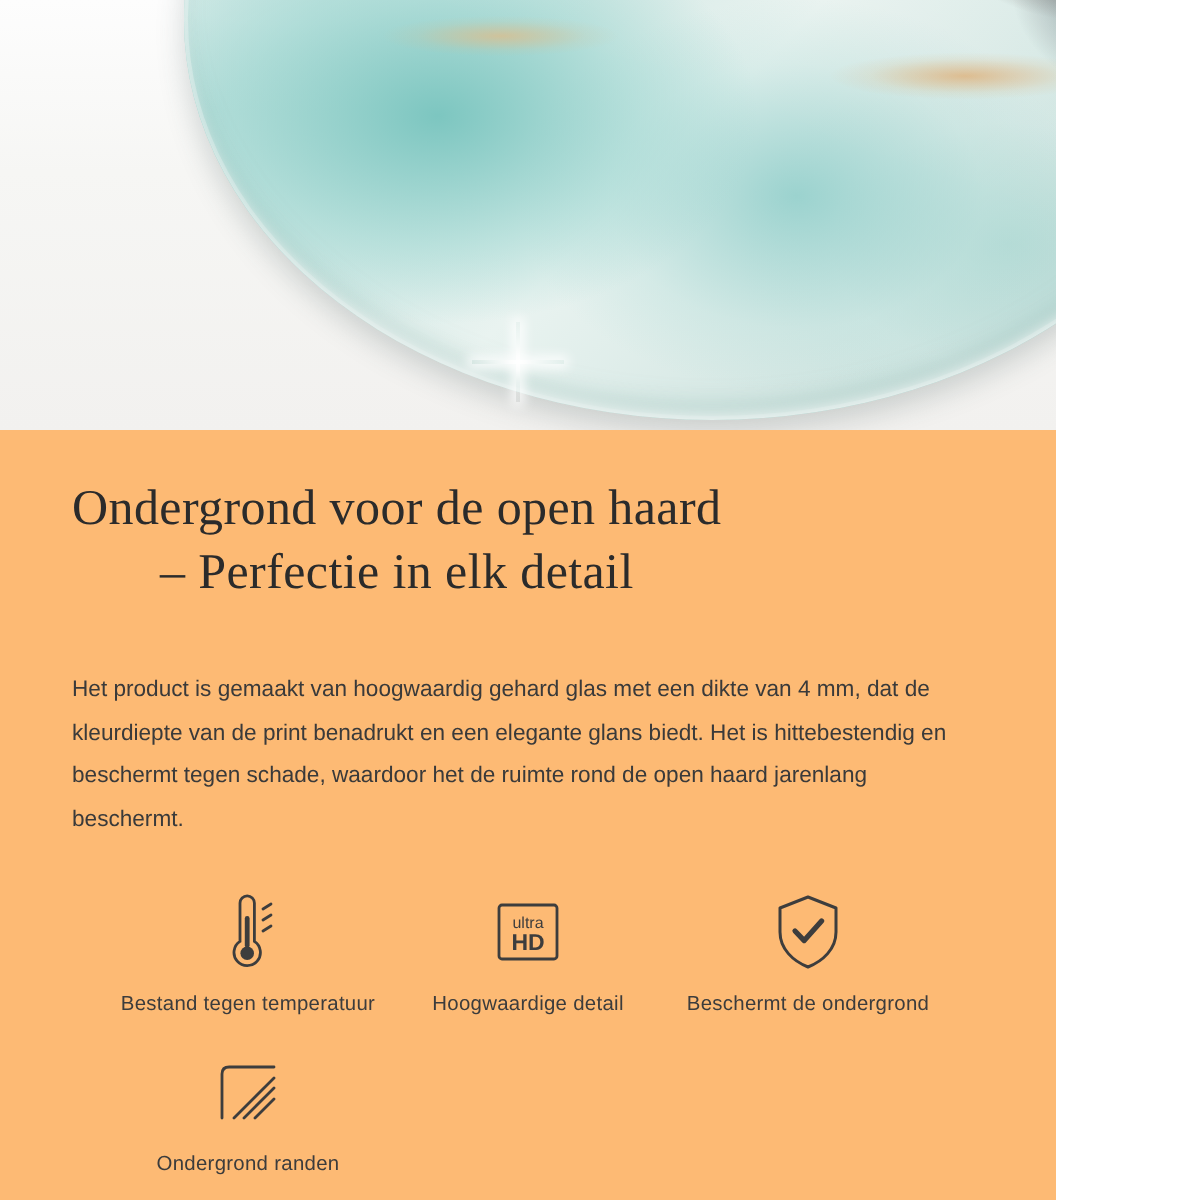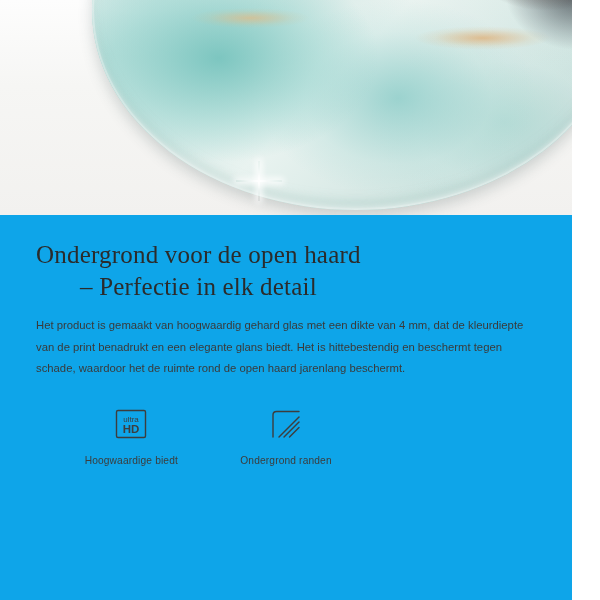--- a/index.html
+++ b/index.html
@@ -8,23 +8,23 @@
   }
   body {
     width: 600px;
     height: 600px;
     background: #ffffff;
     font-family: "Liberation Sans", sans-serif;
     overflow: hidden;
   }
   .page {
     position: relative;
-    width: 572px;
+    width: 528px;
     height: 600px;
-    background: #0ea5e9;
+    background: #fdba74;
     overflow: hidden;
   }
 
   
   .hero {
     position: relative;
     width: 600px;
     height: 215px;
     overflow: hidden;
     background: #f2f2f0;
@@ -123,21 +123,21 @@
     color: #2b2b2b;
     font-weight: 400;
     margin: 24px 0 0 0;
     letter-spacing: 0.2px;
   }
   .headline .line2 {
     display: block;
     margin-left: 44px;
   }
   .body-copy {
-    margin-top: 12px;
+    margin-top: 32px;
     font-size: 11.3px;
     line-height: 1.92;
     color: #3a3a3a;
     max-width: 530px;
   }
 
   
   .features {
     margin-top: 22px;
     display: grid;
@@ -184,32 +184,52 @@
   <div class="content">
     <h1 class="headline">
       <span>Ondergrond voor de open haard</span>
       <span class="line2">– Perfectie in elk detail</span>
     </h1>
 
     <p class="body-copy">Het product is gemaakt van hoogwaardig gehard glas met een dikte van 4 mm, dat de kleurdiepte van de print benadrukt en een elegante glans biedt. Het is hittebestendig en beschermt tegen schade, waardoor het de ruimte rond de open haard jarenlang beschermt.</p>
 
     <div class="features">
 
+      <div class="feature">
+        <div class="feature-icon">
+          <svg width="34" height="42" viewBox="0 0 34 42" fill="none" stroke="#3d3d3d" stroke-width="1.4" stroke-linecap="round">
+            <path d="M13 6.5a3.6 3.6 0 0 1 7.2 0v19.2a6.6 6.6 0 1 1-7.2 0z"></path>
+            <circle cx="16.6" cy="31.6" r="3.4" fill="#3d3d3d" stroke="none"></circle>
+            <rect x="15.4" y="13" width="2.4" height="16" rx="1.2" fill="#3d3d3d" stroke="none"></rect>
+            <path d="M24.5 9.5l4-2.5M24.5 15l4-2.5M24.5 20.5l4-2.5"></path>
+          </svg>
+        </div>
+        <div class="feature-label">Bestand tegen temperatuur</div>
+      </div>
 
       <div class="feature">
         <div class="feature-icon">
           <svg width="38" height="38" viewBox="0 0 38 38">
             <rect x="4.5" y="5.5" width="29" height="27" rx="1.5" fill="none" stroke="#3d3d3d" stroke-width="1.4"></rect>
             <text x="19" y="17" font-family="Liberation Sans, sans-serif" font-size="8" fill="#3d3d3d" text-anchor="middle">ultra</text>
             <text x="19" y="28" font-family="Liberation Sans, sans-serif" font-size="11.5" font-weight="bold" fill="#3d3d3d" text-anchor="middle">HD</text>
           </svg>
         </div>
-        <div class="feature-label">Hoogwaardige biedt</div>
-      </div>
-
+        <div class="feature-label">Hoogwaardige detail</div>
+      </div>
+
+      <div class="feature">
+        <div class="feature-icon">
+          <svg width="36" height="42" viewBox="0 0 36 42">
+            <path d="M18 3.5 L32 9 V21 C32 29.5 25.5 35.5 18 38.5 C10.5 35.5 4 29.5 4 21 V9 Z" fill="none" stroke="#3d3d3d" stroke-width="1.5" stroke-linejoin="round"></path>
+            <path d="M11.5 20.5 l4.6 4.8 L24.8 15.5" fill="none" stroke="#3d3d3d" stroke-width="2.6" stroke-linecap="round" stroke-linejoin="round"></path>
+          </svg>
+        </div>
+        <div class="feature-label">Beschermt de ondergrond</div>
+      </div>
 
 
       <div class="feature">
         <div class="feature-icon">
           <svg width="36" height="36" viewBox="0 0 36 36" fill="none" stroke="#3d3d3d" stroke-width="1.4" stroke-linecap="round">
             <path d="M5 31 V9 Q5 5.5 8.6 5.5 H31"></path>
             <path d="M11 31 L31 11"></path>
             <path d="M16 31 L31 16"></path>
             <path d="M21.5 31 L31 21.5"></path>
           </svg>

